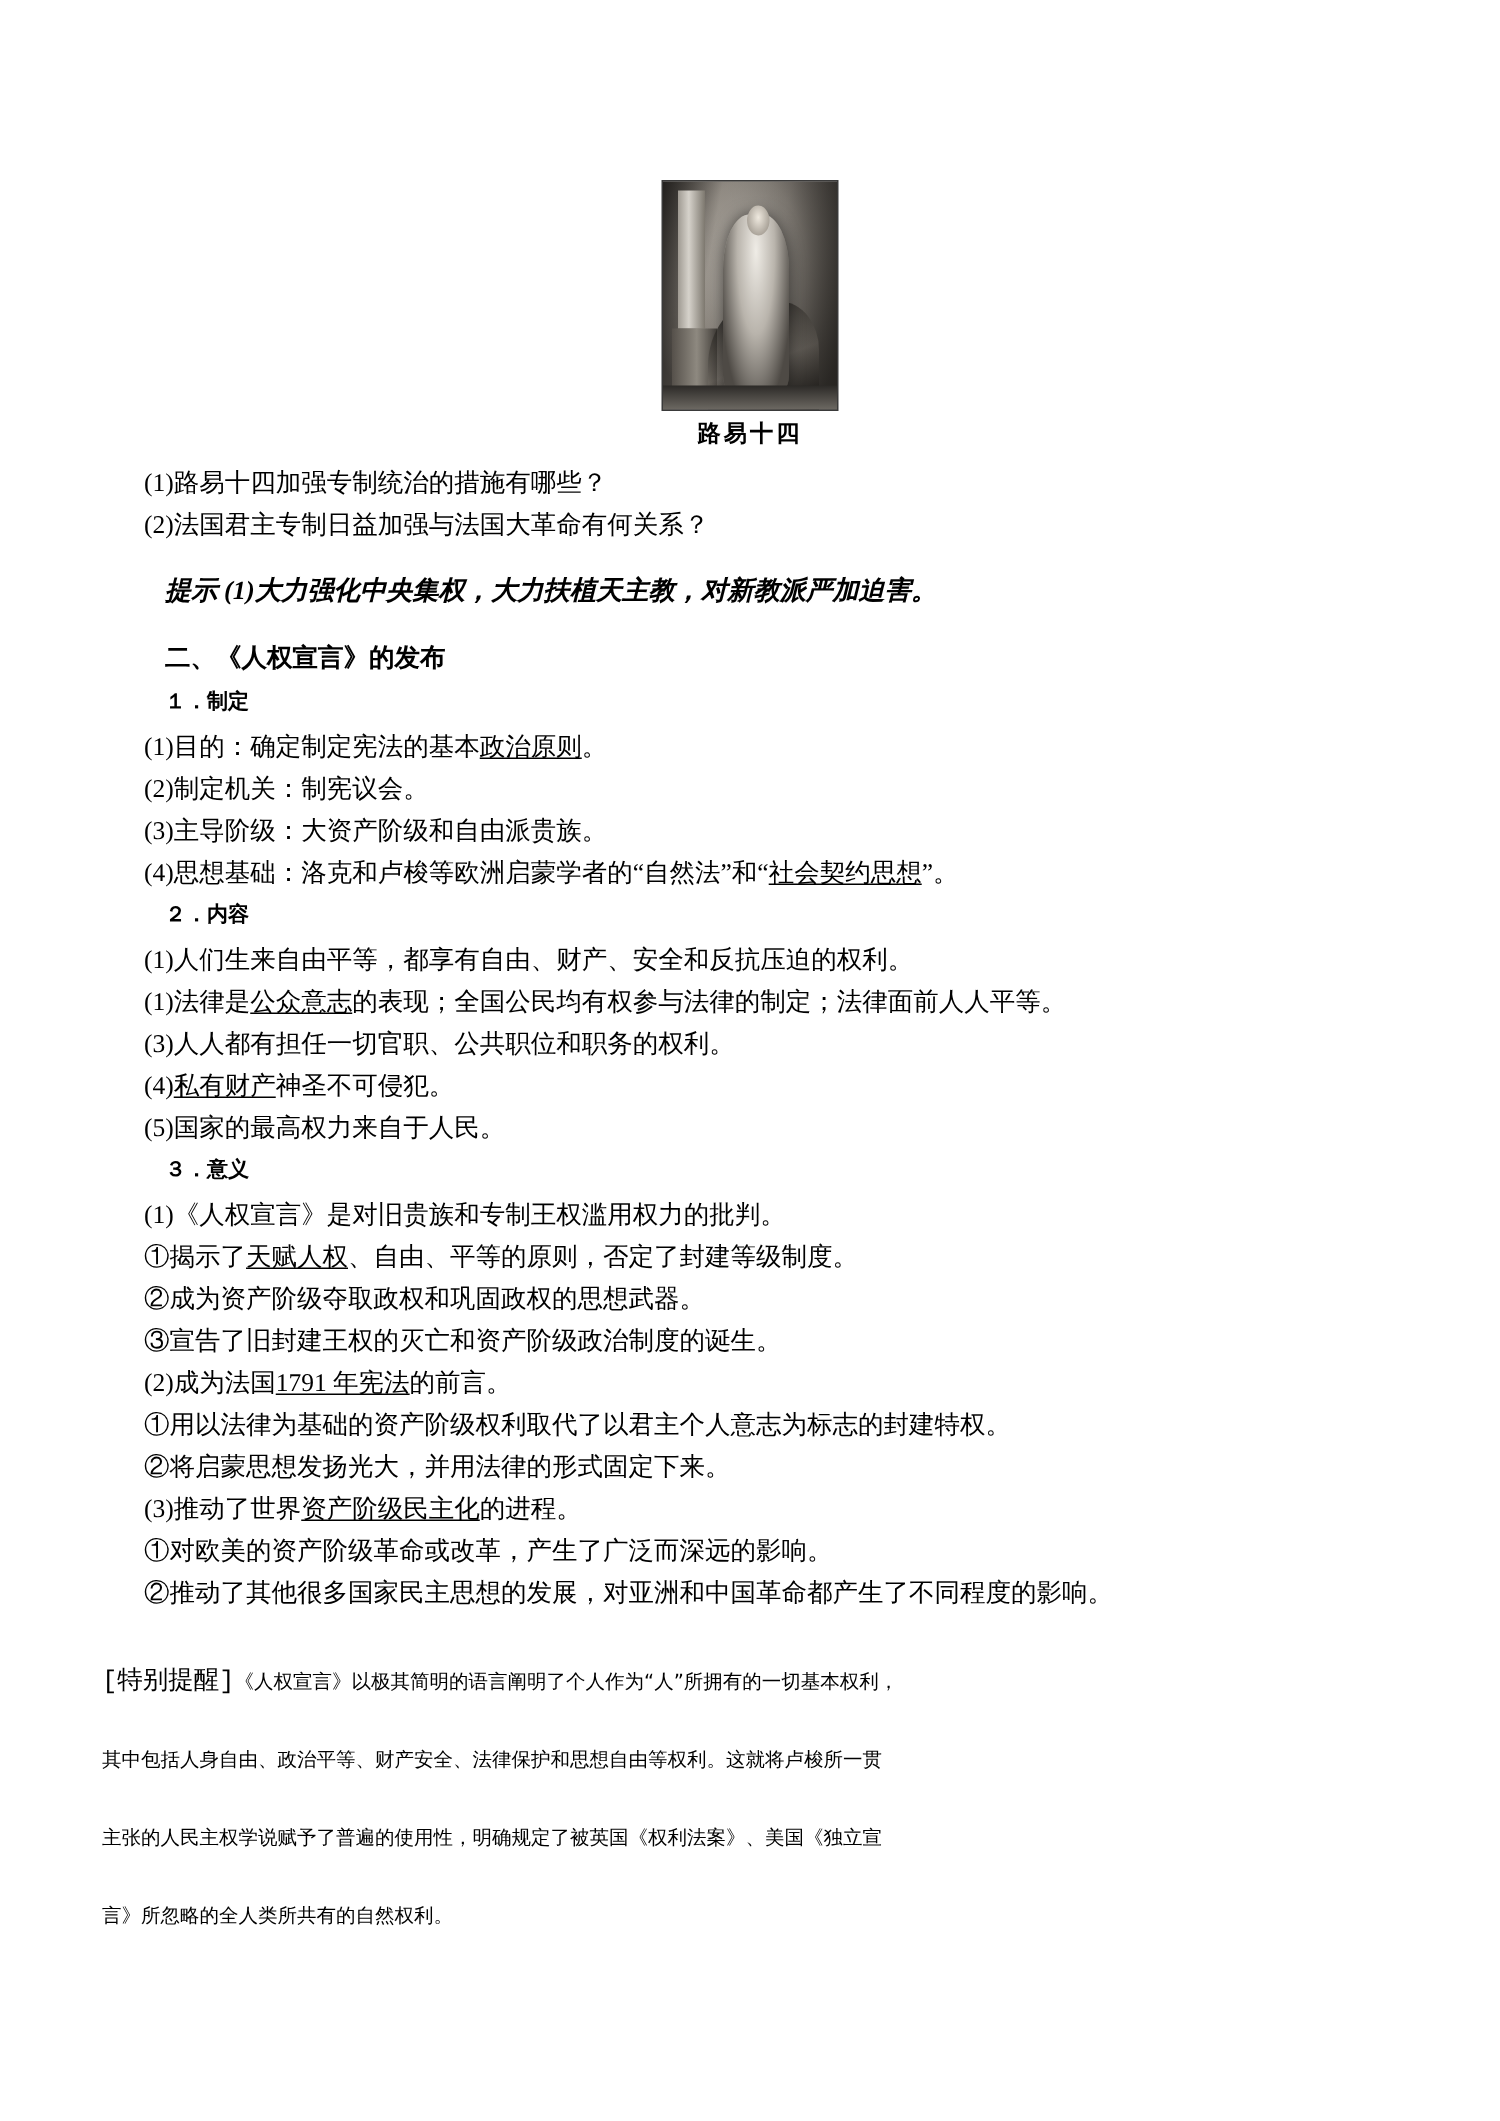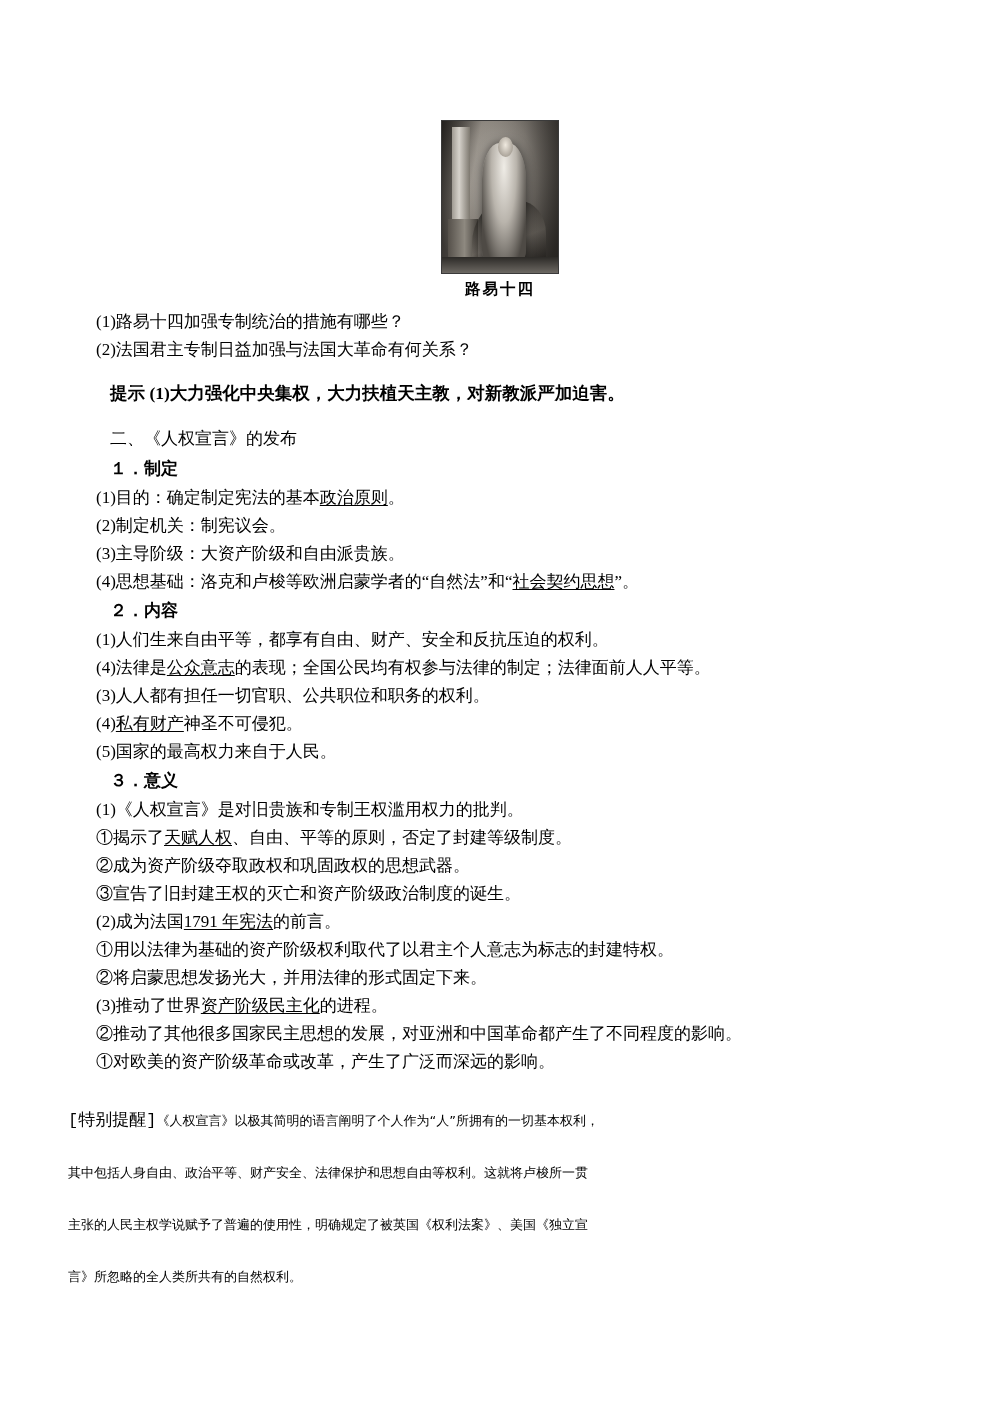--- a/index.html
+++ b/index.html
@@ -96,37 +96,38 @@
     font-family: "Liberation Serif", "DejaVu Serif", serif;
   }
 
   
   .line {
     font-size: 17px;
     line-height: 28px;
     white-space: pre-wrap;
   }
   .line.heading {
-    font-weight: normal;
+    font-weight: bold;
     font-size: 17px;
     line-height: 30px;
     padding-left: 14px;
   }
   .line.subheading {
     font-weight: bold;
-    font-size: 17px;
+    font-size: 14px;
     line-height: 30px;
     padding-left: 14px;
   }
   .hint-block {
     font-weight: bold;
     font-size: 17.5px;
     line-height: 30px;
     margin-top: 14px;
     padding-left: 14px;
+    font-style: italic;
   }
   .hint-block2 {
     font-weight: bold;
     font-size: 17.5px;
     line-height: 30px;
     margin-top: 26px;
     padding-left: 0px;
   }
   u.ul {
     text-decoration: underline;
@@ -173,36 +174,36 @@
   <div class="line heading" style="margin-top:16px;">二、《人权宣言》的发布</div>
 
   <div class="line subheading">１．制定</div>
   <div class="line"><span>(1)目的：确定制定宪法的基本</span><u class="ul">政治原则</u><span>。</span></div>
   <div class="line"><span>(2)制定机关：制宪议会。</span><u class="ul"></u><span></span></div>
   <div class="line"><span>(3)主导阶级：大资产阶级和自由派贵族。</span><u class="ul"></u><span></span></div>
   <div class="line"><span>(4)思想基础：洛克和卢梭等欧洲启蒙学者的“自然法”和“</span><u class="ul">社会契约思想</u><span>”。</span></div>
 
   <div class="line subheading">２．内容</div>
   <div class="line"><span>(1)人们生来自由平等，都享有自由、财产、安全和反抗压迫的权利。</span><u class="ul"></u><span></span></div>
-  <div class="line"><span>(4)法律是</span><u class="ul">公众意志</u><span>的表现；全国公民均有权参与法律的制定；法律面前人人平等。</span></div>
+  <div class="line"><span>(1)法律是</span><u class="ul">公众意志</u><span>的表现；全国公民均有权参与法律的制定；法律面前人人平等。</span></div>
   <div class="line"><span>(3)人人都有担任一切官职、公共职位和职务的权利。</span><u class="ul"></u><span></span></div>
   <div class="line"><span>(4)</span><u class="ul">私有财产</u><span>神圣不可侵犯。</span></div>
   <div class="line"><span>(5)国家的最高权力来自于人民。</span><u class="ul"></u><span></span></div>
 
   <div class="line subheading">３．意义</div>
   <div class="line"><span>(1)《人权宣言》是对旧贵族和专制王权滥用权力的批判。</span><u class="ul"></u><span></span></div>
   <div class="line"><span>①揭示了</span><u class="ul">天赋人权</u><span>、自由、平等的原则，否定了封建等级制度。</span></div>
   <div class="line"><span>②成为资产阶级夺取政权和巩固政权的思想武器。</span><u class="ul"></u><span></span></div>
   <div class="line"><span>③宣告了旧封建王权的灭亡和资产阶级政治制度的诞生。</span><u class="ul"></u><span></span></div>
   <div class="line"><span>(2)成为法国</span><u class="ul">1791 年宪法</u><span>的前言。</span></div>
   <div class="line"><span>①用以法律为基础的资产阶级权利取代了以君主个人意志为标志的封建特权。</span><u class="ul"></u><span></span></div>
   <div class="line"><span>②将启蒙思想发扬光大，并用法律的形式固定下来。</span><u class="ul"></u><span></span></div>
   <div class="line"><span>(3)推动了世界</span><u class="ul">资产阶级民主化</u><span>的进程。</span></div>
+  <div class="line"><span>①对欧美的资产阶级革命或改革，产生了广泛而深远的影响。</span><u class="ul"></u><span></span></div>
   <div class="line"><span>②推动了其他很多国家民主思想的发展，对亚洲和中国革命都产生了不同程度的影响。</span><u class="ul"></u><span></span></div>
-  <div class="line"><span>①对欧美的资产阶级革命或改革，产生了广泛而深远的影响。</span><u class="ul"></u><span></span></div>
 
   <div class="tip" style="margin-left:-28px;">
     <div><span class="tip-label">[特别提醒]</span><span class="tip-body">《人权宣言》以极其简明的语言阐明了个人作为“人”所拥有的一切基本权利，</span></div>
     <div class="tip-body">其中包括人身自由、政治平等、财产安全、法律保护和思想自由等权利。这就将卢梭所一贯</div>
     <div class="tip-body">主张的人民主权学说赋予了普遍的使用性，明确规定了被英国《权利法案》、美国《独立宣</div>
     <div class="tip-body">言》所忽略的全人类所共有的自然权利。</div>
   </div>
 
 </div>
 

